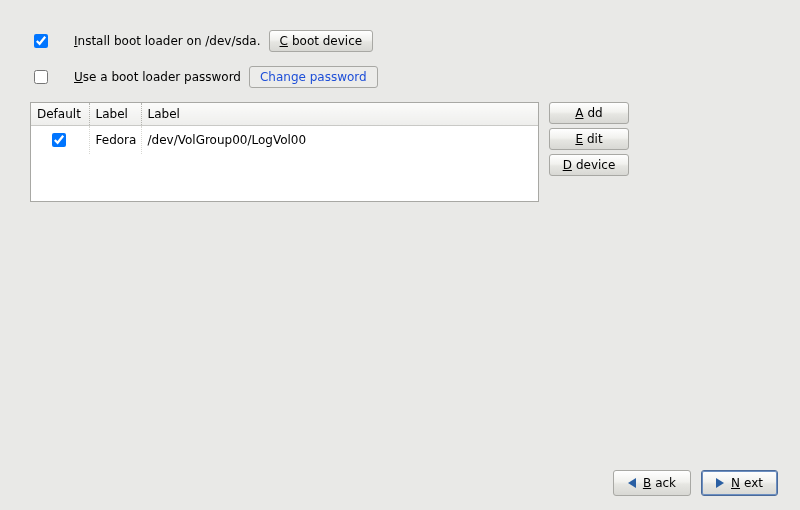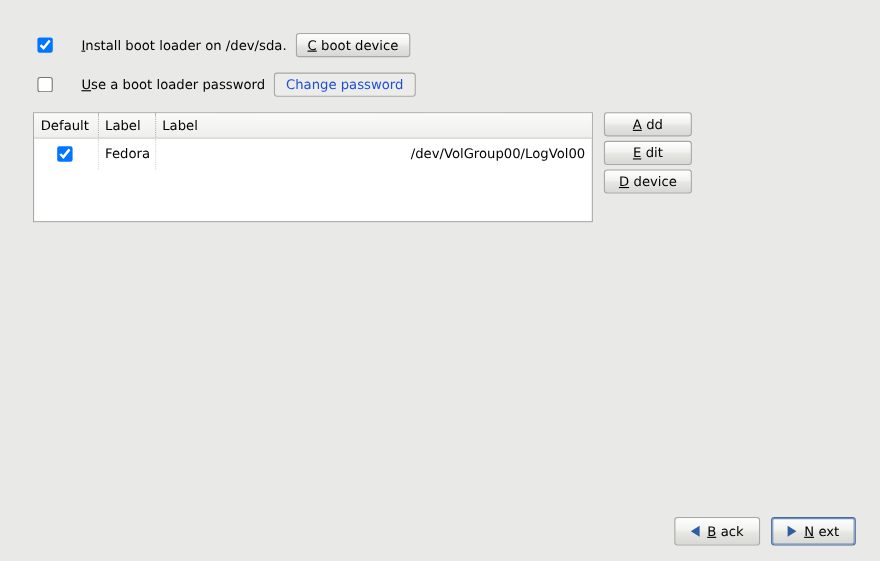--- a/index.html
+++ b/index.html
@@ -75,21 +75,20 @@
     text-align: left;
     font-weight: normal;
     padding: 4px 6px;
     background: linear-gradient(#fbfbfa, #eeeeec);
     border-bottom: 1px solid #c9c9c6;
   }
   thead th + th { border-left: 1px dotted #b5b5b0; }
   tbody td {
     padding: 4px 6px;
     border-left: 1px dotted #d7d7d2;
-    text-align: right;
   }
   tbody td:first-child { border-left: none; text-align: center; }
   .col-default { width: 58px; }
   .col-label   { width: 52px; }
   .col-device  { width: auto; }
   .side-btns {
     display: flex;
     flex-direction: column;
     gap: 4px;
     width: 80px;

